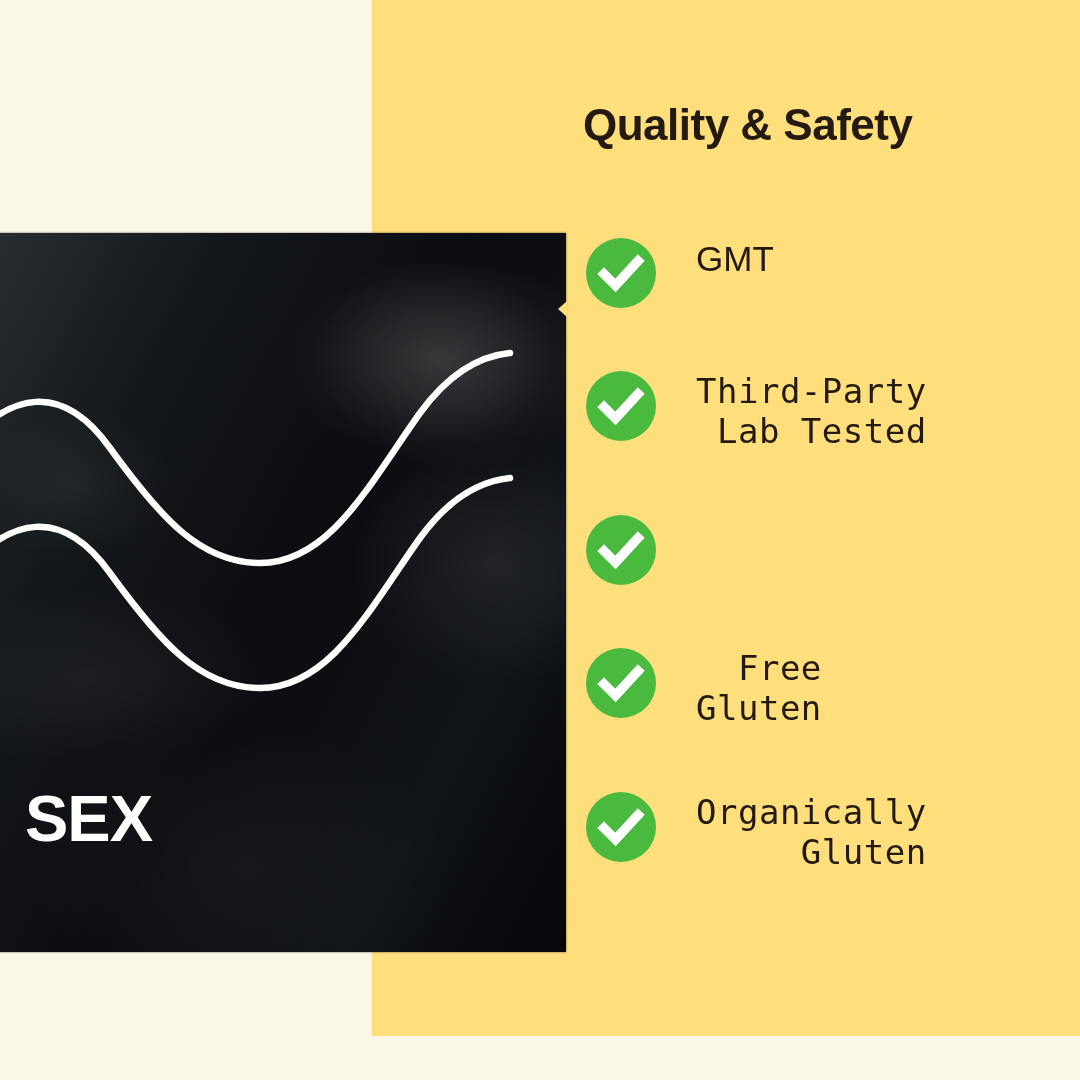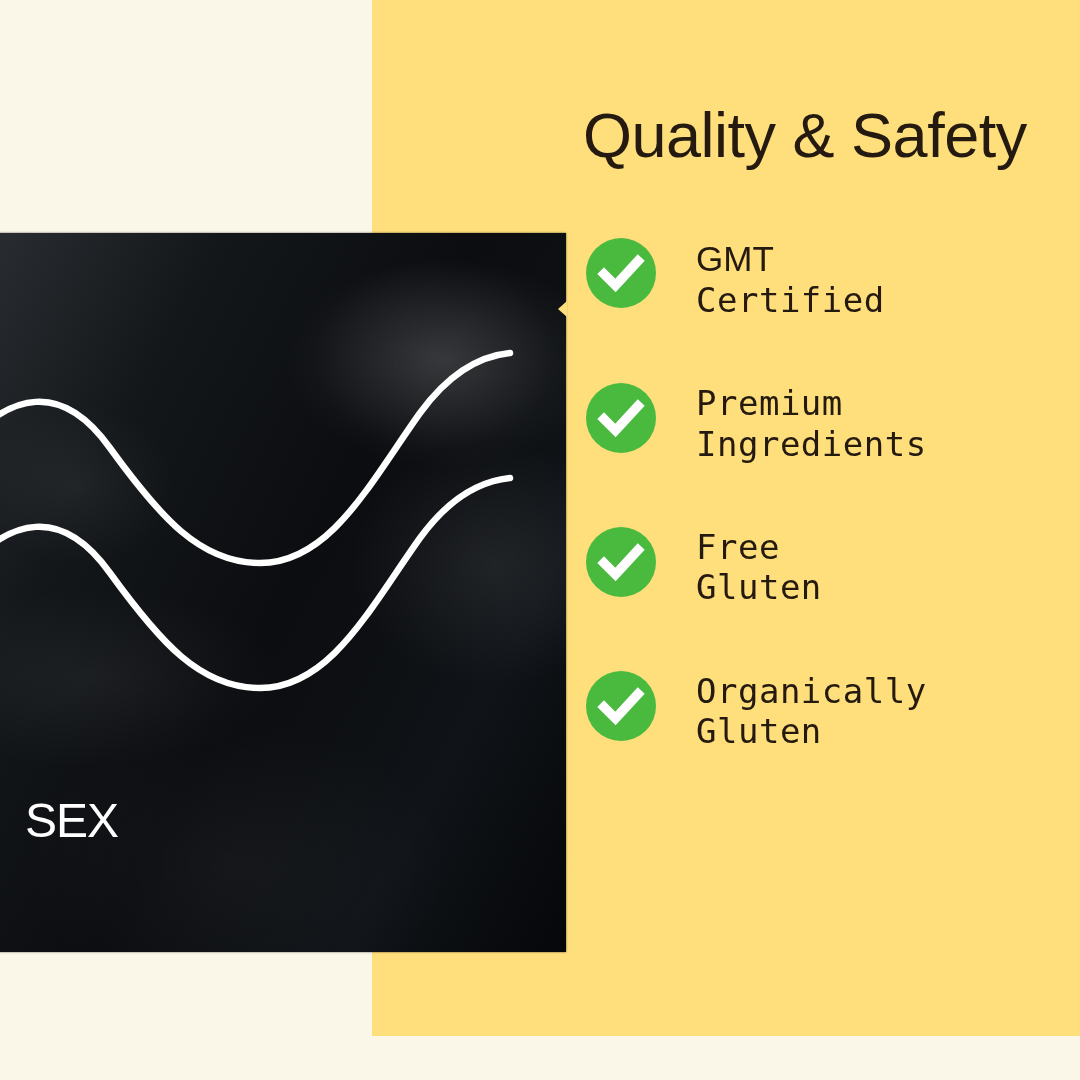--- a/index.html
+++ b/index.html
@@ -74,36 +74,35 @@
     position: absolute;
     left: 0; top: 0;
     width: 100%; height: 100%;
     pointer-events: none;
   }
   .pouch-brand {
     position: absolute;
     left: 55px;
     top: 553px;
     font-family: "Liberation Sans", sans-serif;
-    font-weight: 400;
-    font-size: 48px;
+    font-weight: 700;
+    font-size: 65px;
     letter-spacing: -1px;
     color: #ffffff;
     line-height: 1;
-    margin-top: 11px;
   }
 
   
   .panel-title {
     position: absolute;
     left: 583px;
     top: 102px;
     font-family: "Liberation Sans", sans-serif;
-    font-size: 63px;
-    font-weight: 400;
+    font-size: 44px;
+    font-weight: 700;
     letter-spacing: -0.5px;
     color: #241a10;
     line-height: 1.05;
     white-space: nowrap;
   }
 
   .feature-list {
     position: absolute;
     left: 586px;
     top: 236px;
@@ -133,21 +132,21 @@
 
   .feature-text {
     margin-left: 40px;
     font-family: "DejaVu Sans Mono", "Liberation Mono", monospace;
     font-size: 34px;
     line-height: 1.19;
     color: #241a10;
     letter-spacing: 0.5px;
     padding-top: 2px;
   }
-  .feature-line { display: block; white-space: nowrap; }
+  .feature-line { display: block; white-space: nowrap; text-align: right; }
   .feature-line.acronym {
     font-family: "Liberation Sans", sans-serif;
     font-size: 35px;
     letter-spacing: 0;
     font-weight: 400;
   }
 </style>
 </head>
 <body>
 
@@ -175,34 +174,40 @@
   <div class="feature-list">
 
     <div class="feature-item">
       <div class="check-badge">
         <svg viewBox="0 0 70 70">
             <path d="M18 36 L29.5 47.5 L52 23" fill="none" stroke="#ffffff" stroke-width="9.5" stroke-linecap="square" stroke-linejoin="miter"></path>
           </svg>
       </div>
       <div class="feature-text">
         <span class="feature-line acronym">GMT</span>
-        <span class="feature-line">Certified</span>
-      </div>
-    </div>
-
-
-    <div class="feature-item">
-      <div class="check-badge">
-        <svg viewBox="0 0 70 70">
-            <path d="M18 36 L29.5 47.5 L52 23" fill="none" stroke="#ffffff" stroke-width="9.5" stroke-linecap="square" stroke-linejoin="miter"></path>
-          </svg>
-      </div>
-      <div class="feature-text">
-        <span class="feature-line">Premium</span>
-        <span class="feature-line">Ingredients</span>
+      </div>
+    </div>
+
+    <div class="feature-item">
+      <div class="check-badge">
+        <svg viewBox="0 0 70 70">
+            <path d="M18 36 L29.5 47.5 L52 23" fill="none" stroke="#ffffff" stroke-width="9.5" stroke-linecap="square" stroke-linejoin="miter"></path>
+          </svg>
+      </div>
+      <div class="feature-text">
+        <span class="feature-line">Third-Party</span>
+        <span class="feature-line">Lab Tested</span>
+      </div>
+    </div>
+
+    <div class="feature-item">
+      <div class="check-badge">
+        <svg viewBox="0 0 70 70">
+            <path d="M18 36 L29.5 47.5 L52 23" fill="none" stroke="#ffffff" stroke-width="9.5" stroke-linecap="square" stroke-linejoin="miter"></path>
+          </svg>
       </div>
     </div>
 
     <div class="feature-item">
       <div class="check-badge">
         <svg viewBox="0 0 70 70">
             <path d="M18 36 L29.5 47.5 L52 23" fill="none" stroke="#ffffff" stroke-width="9.5" stroke-linecap="square" stroke-linejoin="miter"></path>
           </svg>
       </div>
       <div class="feature-text">

